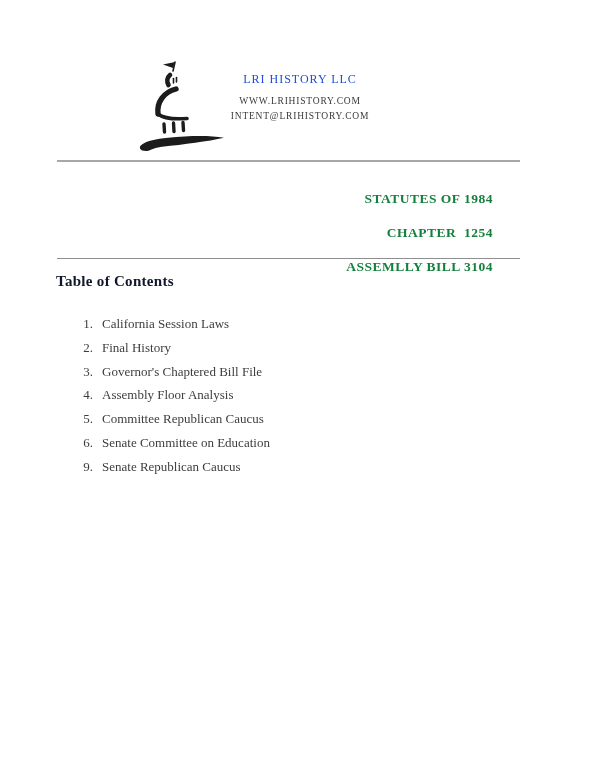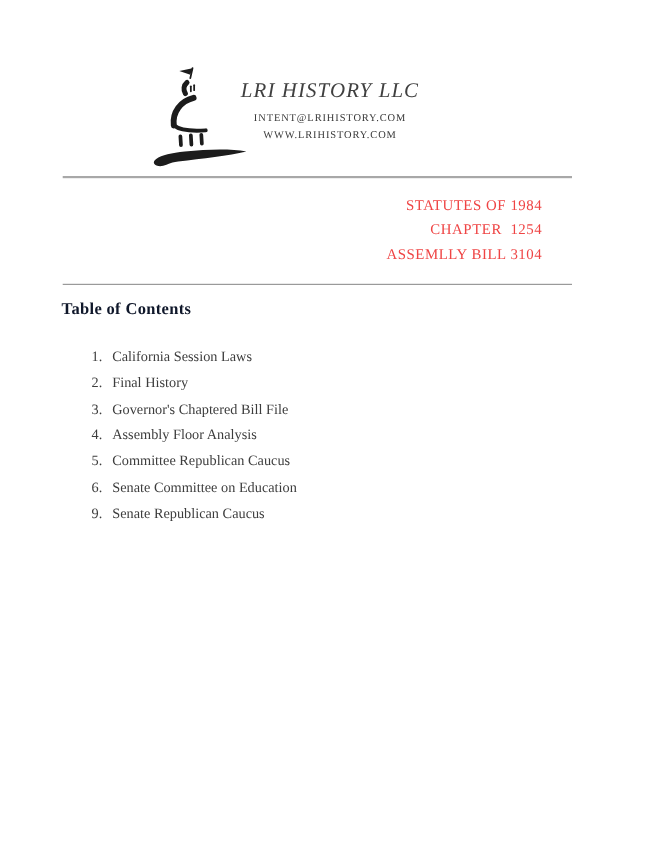--- a/index.html
+++ b/index.html
@@ -24,26 +24,25 @@
     height: 96px;
   }
   .header-text {
     position: absolute;
     left: 180px;
     top: 72px;
     width: 240px;
     text-align: center;
   }
   .company {
-    font-size: 19px;
+    font-size: 12px;
     letter-spacing: 1px;
-    color: #404040;
+    color: #1d4ed8;
     margin-bottom: 7px;
     white-space: nowrap;
-    font-style: italic;
   }
   .contact-line {
     font-size: 9.5px;
     letter-spacing: 0.8px;
     line-height: 14.5px;
     color: #3a3a3a;
     white-space: nowrap;
   }
   
   .rule {
@@ -55,25 +54,26 @@
   .rule-2 { top: 258px; height: 1px; background: #8f8f8f; }
   
   .ref-block {
     position: absolute;
     right: 107px;
     top: 176px;
     text-align: right;
   }
   .ref-line {
     font-size: 13.5px;
-    font-weight: normal;
+    font-weight: bold;
     letter-spacing: 0.5px;
     line-height: 22px;
-    color: #ef4444;
+    color: #15803d;
     white-space: pre;
+    margin-top: 12px;
   }
   
   .toc-heading {
     position: absolute;
     left: 56px;
     top: 273px;
     margin: 0;
     font-size: 15px;
     font-weight: bold;
     letter-spacing: 0.3px;
@@ -118,22 +118,22 @@
           <path d="M28,66 L28.5,74" stroke-width="3.4"></path>
           <path d="M37.5,65 L38,73.5" stroke-width="3.4"></path>
           <path d="M47,64.5 L47.5,72.5" stroke-width="3.4"></path>
         </g>
         <path d="M39,4 L27,6.5 L37,10 Z" fill="#1c1c1c"></path>
         <path d="M11,93 C4.5,93.5 1.5,89.5 6,86.5 C11,83 20,81 32,79.8 C54,77.5 74,77.2 88,79.8 C72,83.5 48,86.5 26,88.8 C18,89.6 15,92.5 11,93 Z" fill="#1c1c1c"></path>
       </svg>
     </div>
     <div class="header-text">
       <div class="company">LRI HISTORY LLC</div>
+      <div class="contact-line">WWW.LRIHISTORY.COM</div>
       <div class="contact-line">INTENT@LRIHISTORY.COM</div>
-      <div class="contact-line">WWW.LRIHISTORY.COM</div>
     </div>
   </div>
 
   <div class="rule rule-1"></div>
 
   <div class="ref-block">
     <div class="ref-line">STATUTES OF 1984</div>
     <div class="ref-line">CHAPTER  1254</div>
     <div class="ref-line">ASSEMLLY BILL 3104</div>
   </div>

